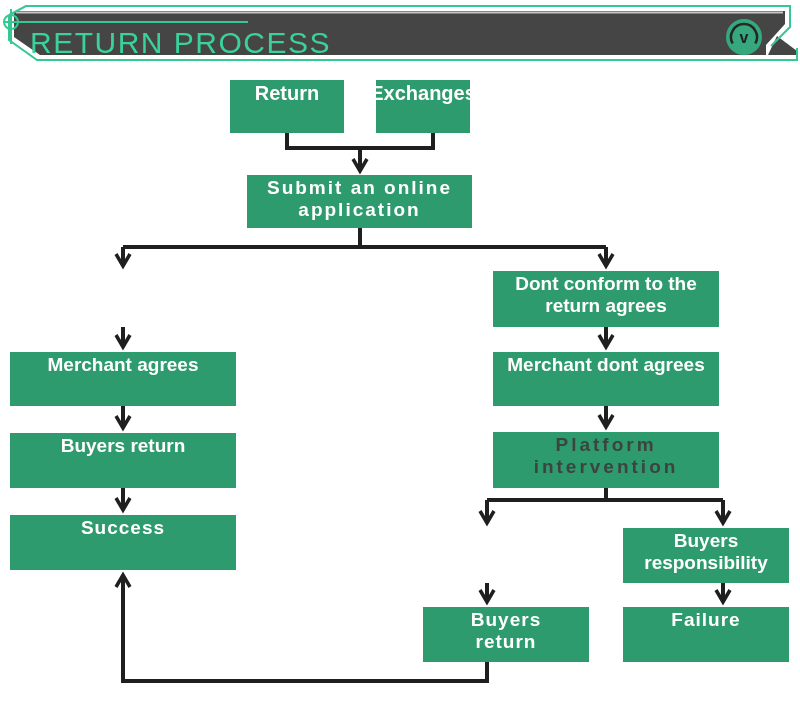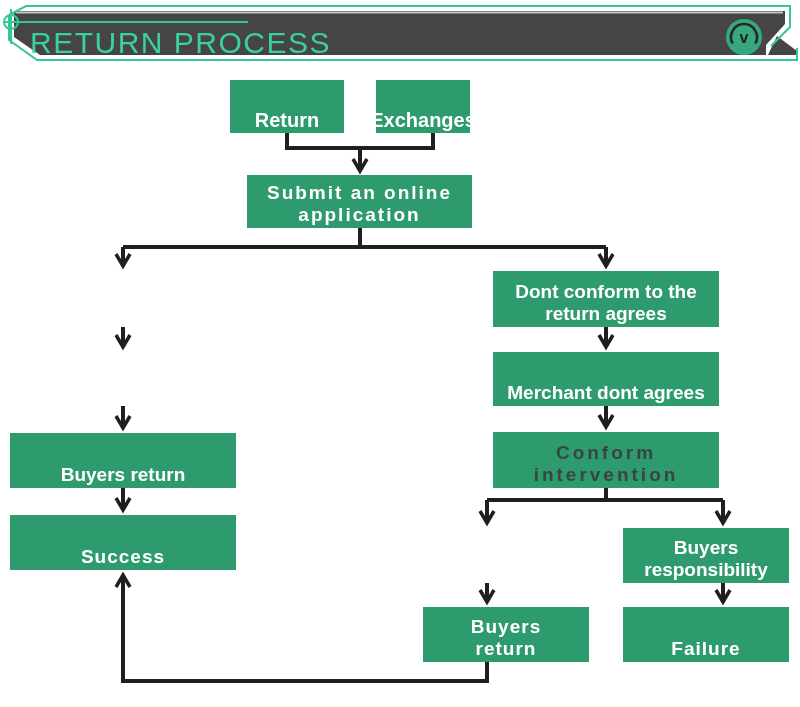--- a/index.html
+++ b/index.html
@@ -21,21 +21,21 @@
   .crosshair{stroke:var(--accent-green,#35C893);stroke-width:2;fill:none}
   .hline{stroke:var(--accent-green,#35C893);stroke-width:2}
   .badge-circle{fill:var(--badge-green,#36A87D)}
   .badge-arc{stroke:#262626;stroke-width:2.5;fill:none}
 
   .connectors{position:absolute;left:0;top:0;pointer-events:none}
   .conn{stroke:var(--connector-dark,#1F1F1F);stroke-width:4;fill:none}
   .arrowhead{stroke:var(--connector-dark,#1F1F1F);stroke-width:3.5;fill:none}
 
   .node{position:absolute;background:var(--box-green,#2E9B6E);color:#fff;font-weight:700;
-        font-size:19px;line-height:22px;display:flex;align-items:flex-end;justify-content:center;
+        font-size:19px;line-height:22px;display:flex;align-items:flex-start;justify-content:center;
         text-align:center;padding:2px}
   .node .txt{display:inline-block}
   .fs20{font-size:20px}
   .ls1{letter-spacing:1px}
   .ls2{letter-spacing:2px}
   .ls3{letter-spacing:3px}
   .dark-text{color:var(--platform-text,#3B443F)}
   .w170 .txt{max-width:172px}
   .w200 .txt{max-width:202px}
   .w150 .txt{max-width:152px}
@@ -101,34 +101,37 @@
 
   <div class="node b-return fs20">
     <span class="txt">Return</span>
   </div>
   <div class="node b-exchanges fs20">
     <span class="txt">Exchanges</span>
   </div>
   <div class="node b-submit ls2">
     <span class="txt">Submit an online application</span>
   </div>
+  <div class="node b-magree">
+    <span class="txt">Merchant agrees</span>
+  </div>
   <div class="node b-breturn-l">
     <span class="txt">Buyers return</span>
   </div>
   <div class="node b-success ls1">
     <span class="txt">Success</span>
   </div>
   <div class="node b-dontconform w200">
     <span class="txt">Dont conform to the return agrees</span>
   </div>
   <div class="node b-mdont">
     <span class="txt">Merchant dont agrees</span>
   </div>
   <div class="node b-platform ls3 dark-text">
-    <span class="txt">Conform intervention</span>
+    <span class="txt">Platform intervention</span>
   </div>
   <div class="node b-buyresp w150">
     <span class="txt">Buyers responsibility</span>
   </div>
   <div class="node b-breturn-r ls1 w90">
     <span class="txt">Buyers return</span>
   </div>
   <div class="node b-failure ls1">
     <span class="txt">Failure</span>
   </div>

